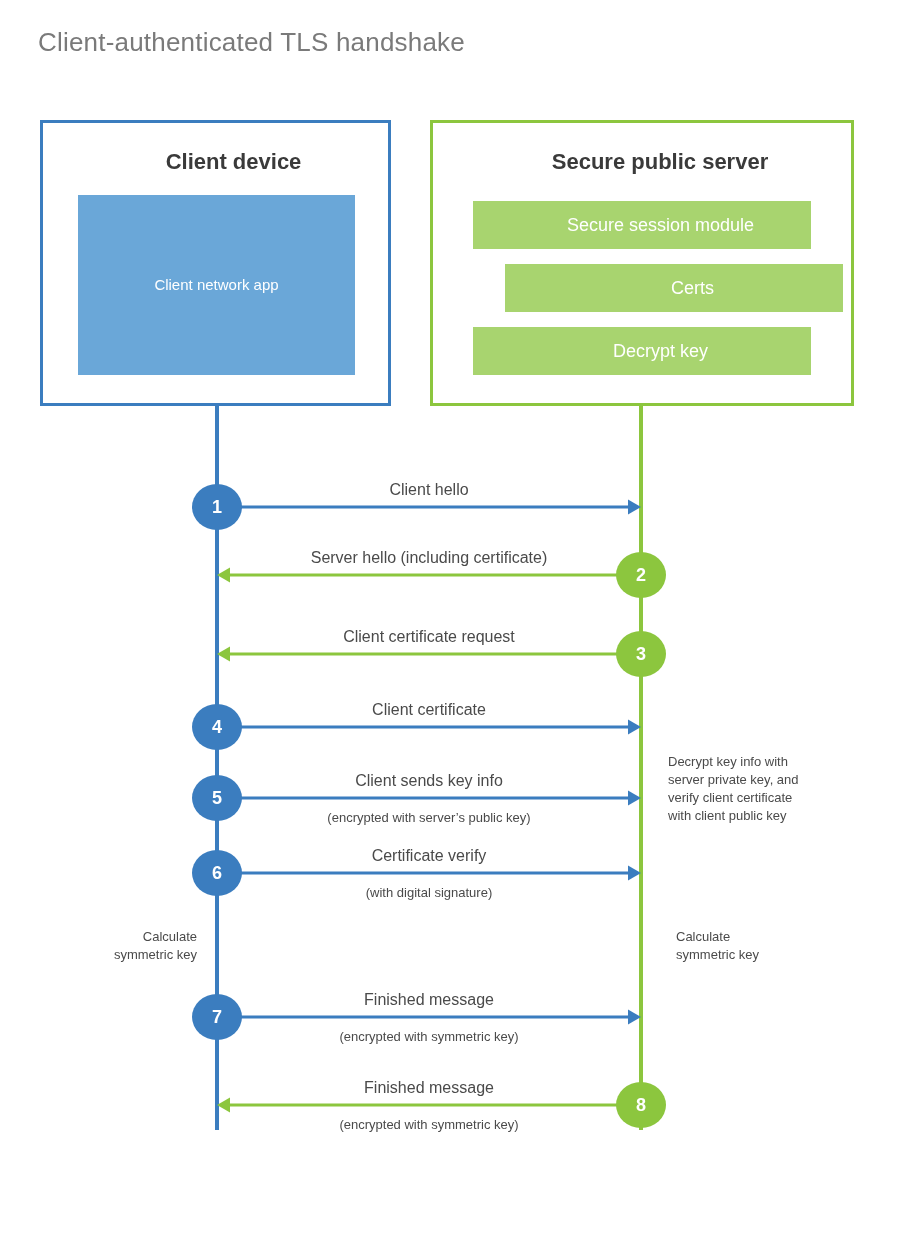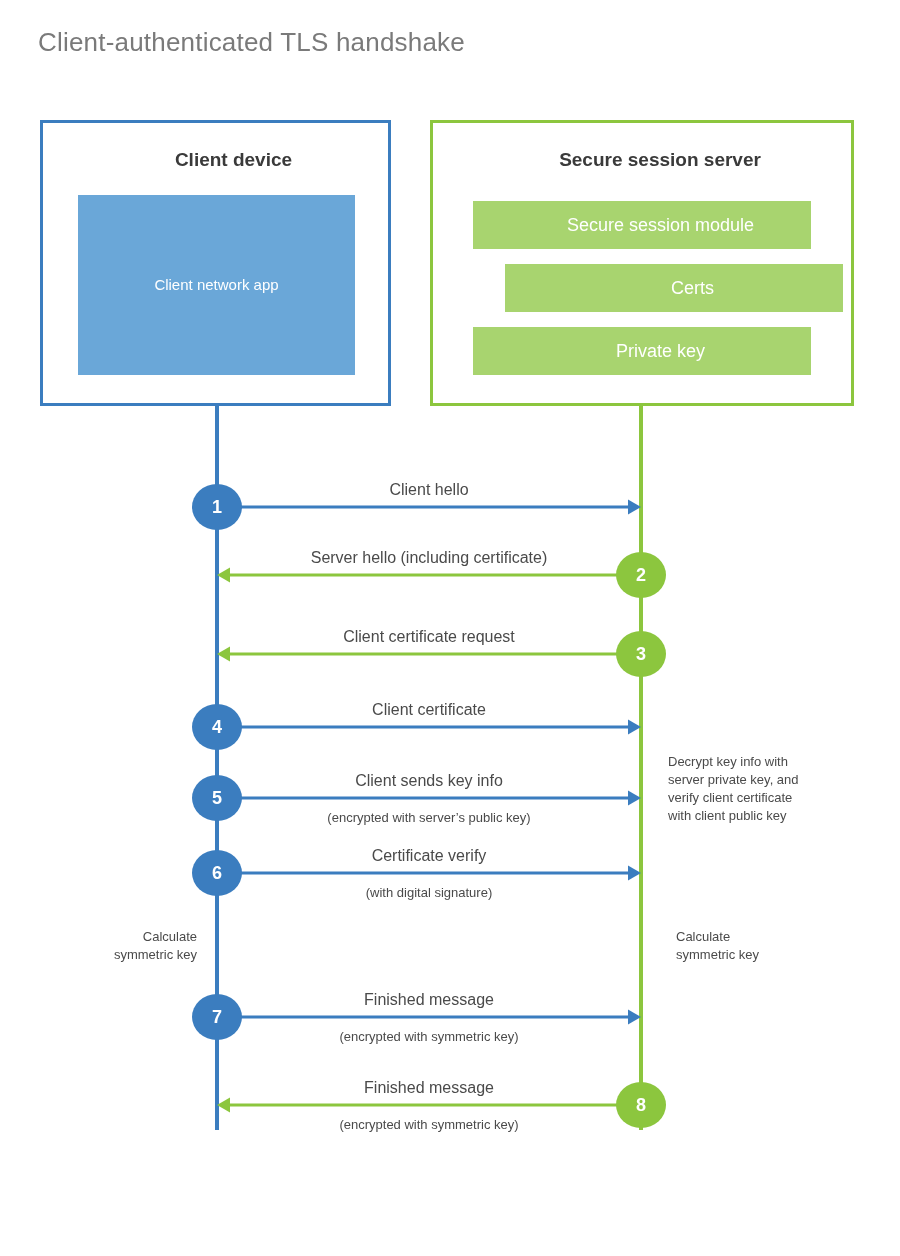--- a/index.html
+++ b/index.html
@@ -47,21 +47,21 @@
     width: 424px;
     height: 286px;
     border: 3px solid #8cc63e;
   }
   .panel-title {
     position: absolute;
     left: 0;
     right: 0;
     top: 26px;
     text-align: center;
-    font-size: 19px;
+    font-size: 22px;
     font-weight: bold;
     color: #3a3a3a;
     margin-left: 36px;
   }
   .inner-box {
     position: absolute;
     box-sizing: border-box;
     display: flex;
     align-items: center;
     justify-content: center;
@@ -125,24 +125,24 @@
 <div id="canvas">
 
   <div class="page-title">Client-authenticated TLS handshake</div>
 
   <div class="panel panel-client">
     <div class="panel-title">Client device</div>
     <div class="inner-box client-app-box">Client network app</div>
   </div>
 
   <div class="panel panel-server">
-    <div class="panel-title">Secure session server</div>
+    <div class="panel-title">Secure public server</div>
     <div class="inner-box server-bar server-bar-0">Secure session module</div>
     <div class="inner-box server-bar server-bar-1">Certs</div>
-    <div class="inner-box server-bar server-bar-2">Private key</div>
+    <div class="inner-box server-bar server-bar-2">Decrypt key</div>
   </div>
 
   <svg class="flow" viewBox="0 0 900 1256">
     <g id="lifelines-layer">
         <line x1="217" y1="405" x2="217" y2="1130" stroke="#3b7dbf" stroke-width="4"></line>
         <line x1="641" y1="405" x2="641" y2="1130" stroke="#8cc63e" stroke-width="4"></line>
       </g>
     <g id="messages-layer">
         <g>
           <line x1="219" y1="507" x2="628" y2="507" stroke="#3b7dbf" stroke-width="3"></line>

